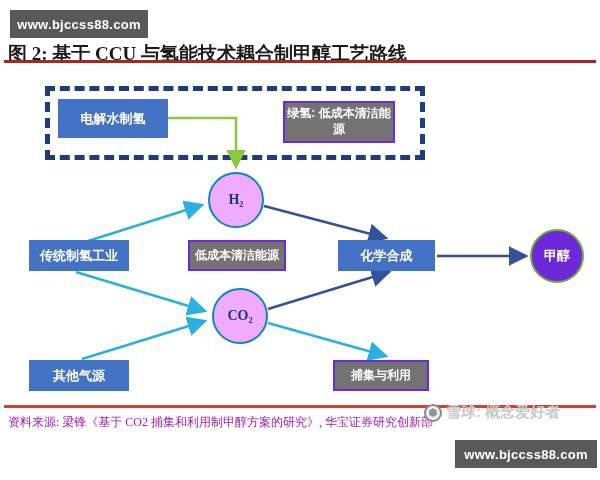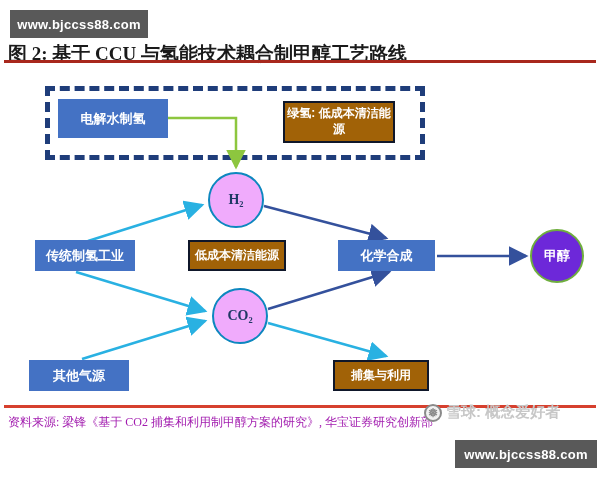--- a/index.html
+++ b/index.html
@@ -63,33 +63,33 @@
     border: 5px dashed #1f3d7a; z-index: 1;
   }
   .arrows { position: absolute; left: 0; top: 0; z-index: 2; }
 
   .node {
     position: absolute; z-index: 3;
     display: flex; align-items: center; justify-content: center;
     text-align: center; color: #ffffff; font-size: 13px; font-weight: bold;
   }
   .box-blue { background: #4472c4; }
-  .box-green { background: #a16207; border: 2px solid #0f172a; }
+  .box-green { background: #737373; border: 2px solid #6d28d9; }
   .circle-cyan {
     background: #f0abfc; border: 2px solid #0d87bf; border-radius: 50%;
     color: #1f3864; font-family: "Liberation Serif", serif; font-size: 14px;
   }
   .circle-green {
     background: #6d28d9; border: 2px solid #6fae3e; border-radius: 50%; font-family: Liberation Mono, monospace;
   }
 
   .n-electrolysis { left: 58px;  top: 99px;  width: 110px; height: 39px; }
   .n-greenh2note  { left: 283px; top: 101px; width: 112px; height: 42px; font-size: 12px; line-height: 1.3; padding: 2px; }
   .n-h2           { left: 208px; top: 172px; width: 56px;  height: 56px; }
-  .n-traditional  { left: 35px;  top: 240px; width: 100px; height: 31px; }
+  .n-traditional  { left: 29px;  top: 240px; width: 100px; height: 31px; }
   .n-cleanenergy  { left: 188px; top: 240px; width: 98px;  height: 31px; font-size: 12px; }
   .n-synthesis    { left: 338px; top: 240px; width: 97px;  height: 31px; text-align: center; }
   .n-co2          { left: 212px; top: 288px; width: 56px;  height: 56px; }
   .n-othergas     { left: 29px;  top: 360px; width: 100px; height: 31px; }
   .n-capture      { left: 333px; top: 360px; width: 96px;  height: 31px; font-size: 12px; }
   .n-methanol     { left: 530px; top: 229px; width: 54px;  height: 54px; }
 </style>
 </head>
 <body>
 

